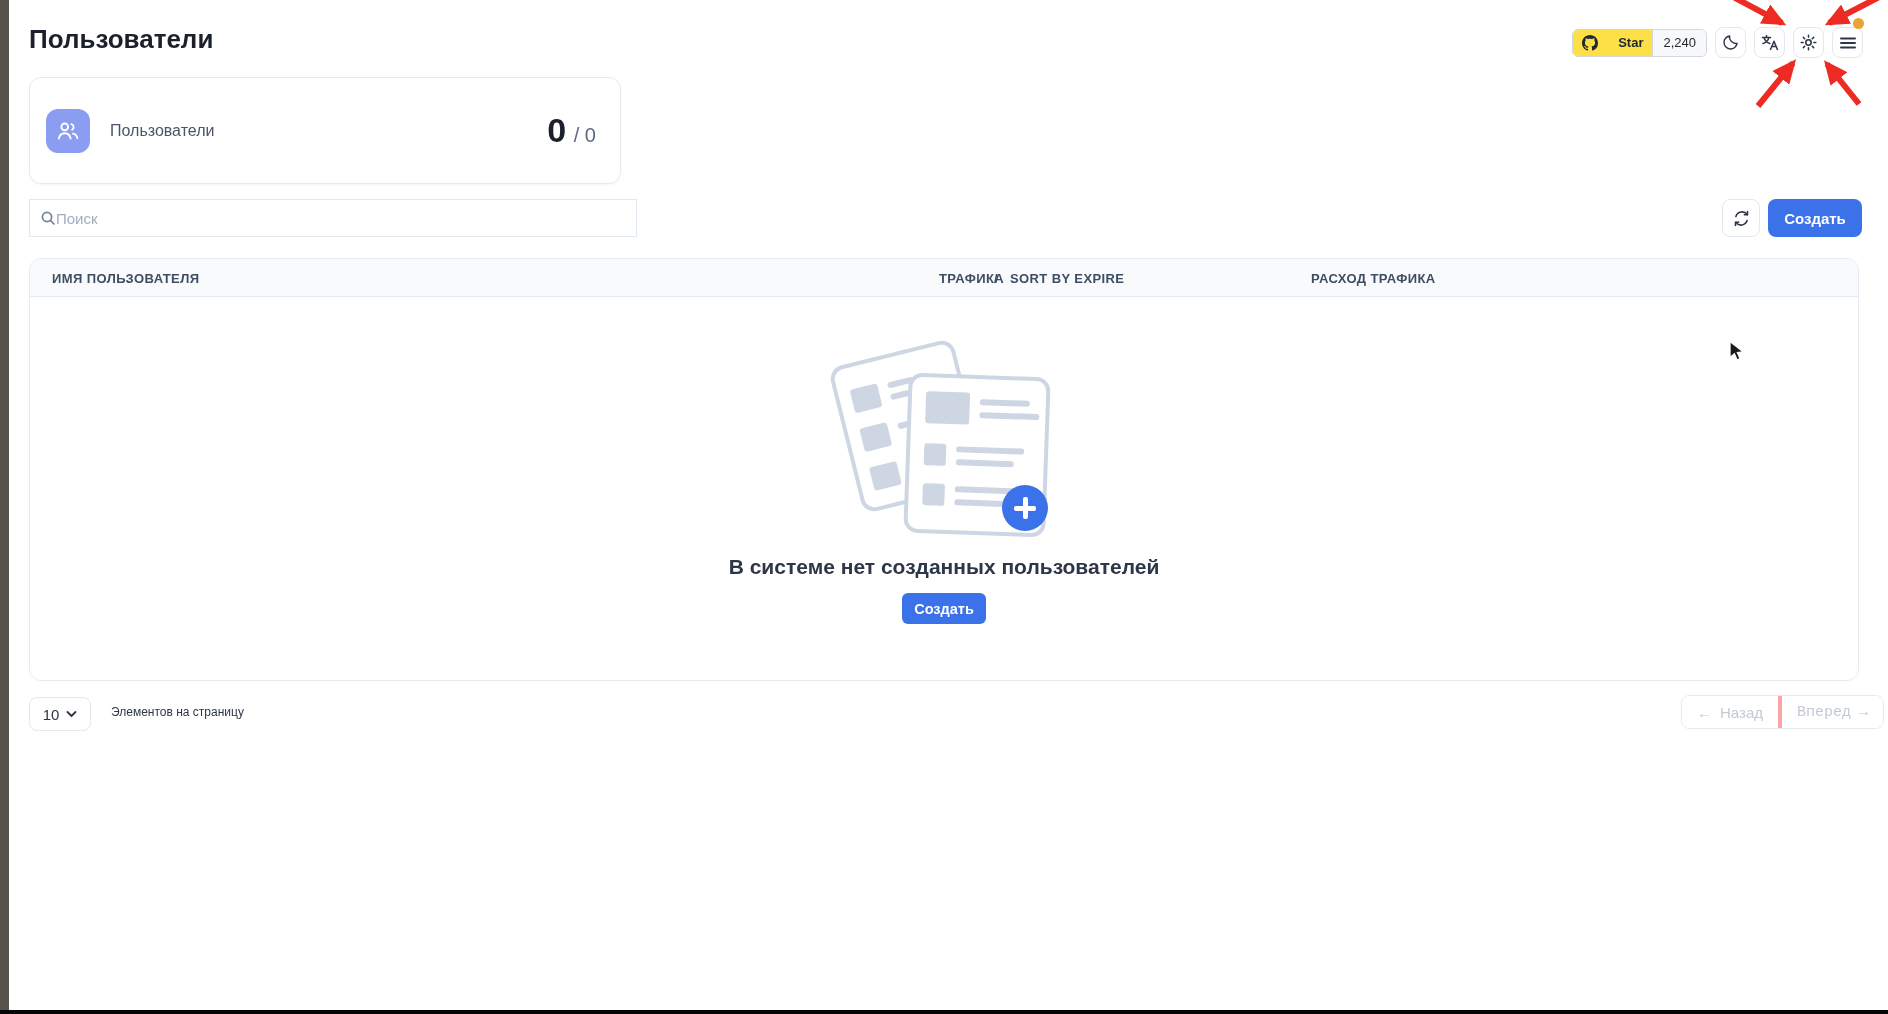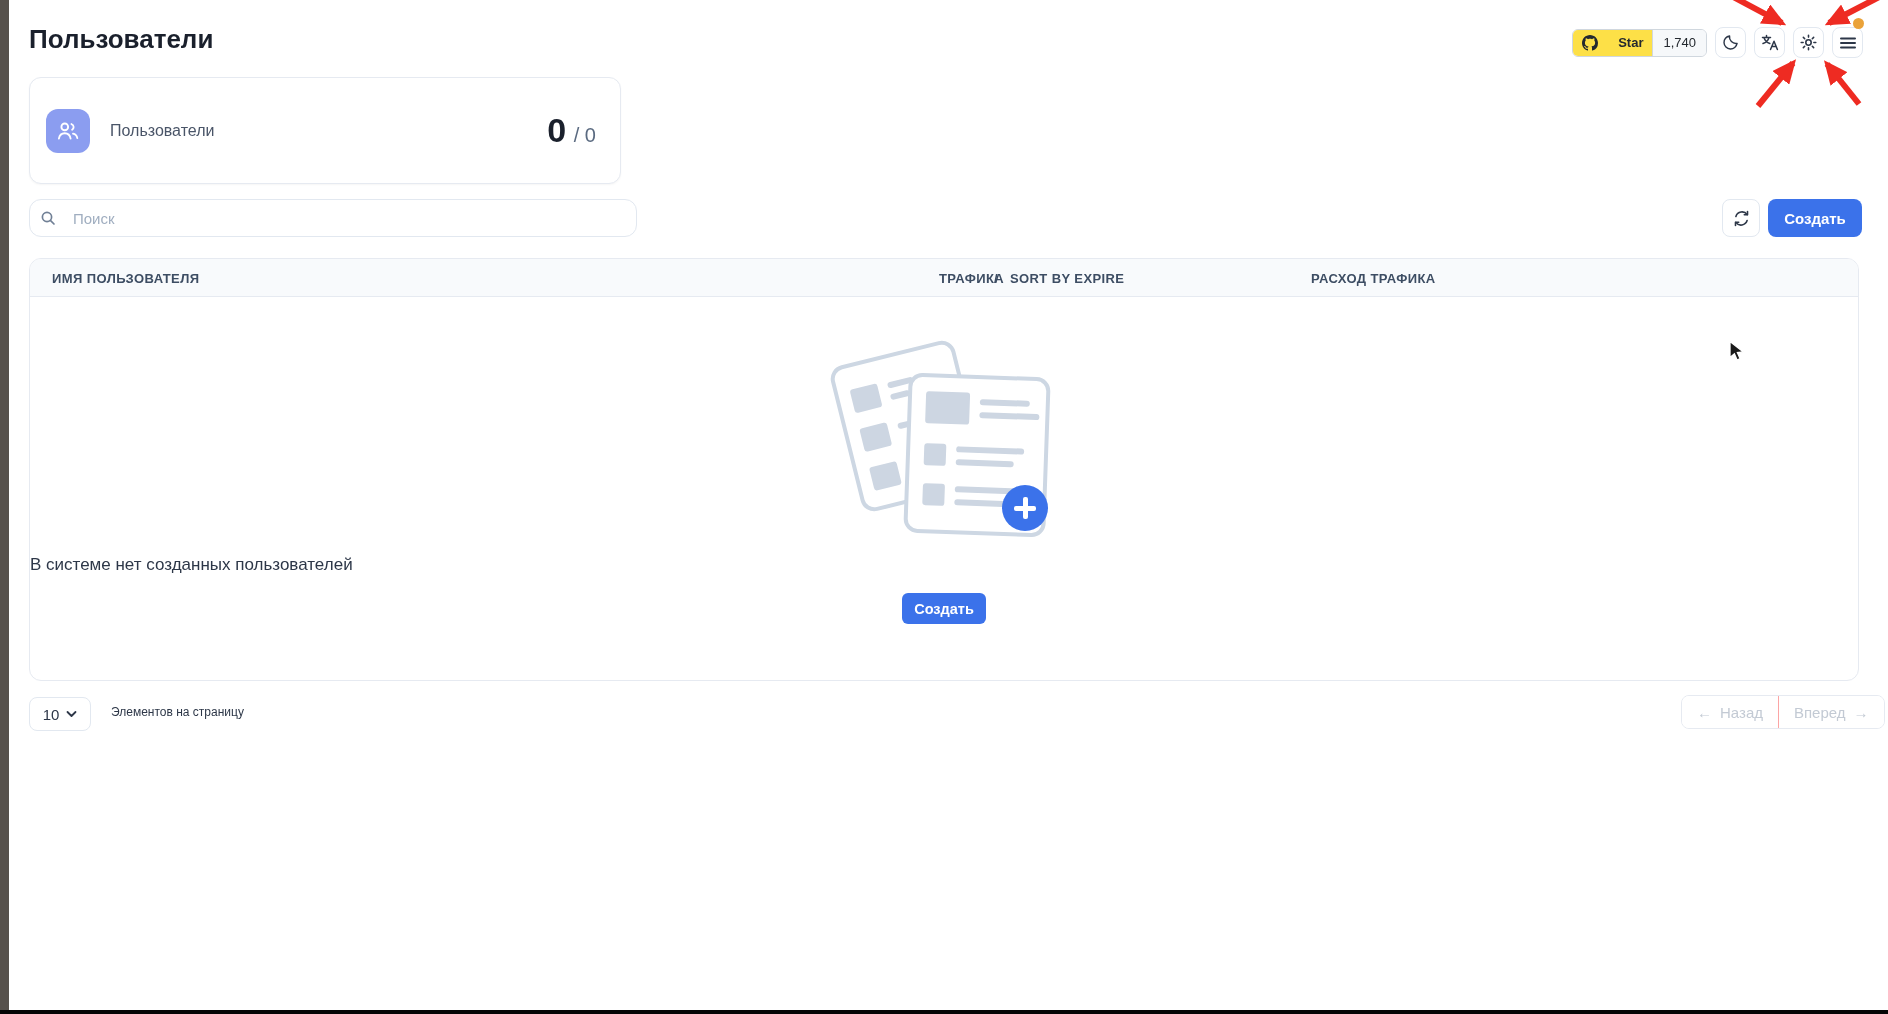--- a/index.html
+++ b/index.html
@@ -22,21 +22,21 @@
   
   .cards { position:absolute; left:29px; top:77px; width:1830px; display:grid; grid-template-columns:1fr 1fr 1fr; gap:27px; }
   .card { height:107px; background:#fff; border:1px solid #e6eaf1; border-radius:12px; box-shadow:0 1px 2px rgba(0,0,0,.04); display:flex; align-items:center; padding:0 24px 0 16px; }
   .card-icon { width:44px; height:44px; border-radius:12px; background:#8b9df0; display:flex; align-items:center; justify-content:center; flex:none; }
   .card-label { margin-left:20px; font-size:16px; font-weight:500; color:#4a5568; }
   .card-value-wrap { margin-left:auto; display:flex; align-items:baseline; gap:8px; }
   .card-value { font-size:34px; font-weight:700; color:#1a202c; letter-spacing:-.5px; }
   .card-suffix { font-size:20px; font-weight:500; color:#5a6a80; }
 
   
-  .search-box { position:absolute; left:29px; top:199px; width:608px; height:38px; border:1px solid #e2e8f0; border-radius:12px; background:#fff; display:flex; align-items:center; padding:0 10px; gap:17px; }
+  .search-box { position:absolute; left:29px; top:199px; width:608px; height:38px; border:1px solid #e2e8f0; border-radius:0; background:#fff; display:flex; align-items:center; padding:0 10px; gap:0; }
   .search-box input { border:none; outline:none; flex:1; font-size:15px; color:#2d3748; font-family:inherit; background:transparent; }
   .search-box input::placeholder { color:#a0aec0; }
   .refresh-btn { position:absolute; left:1722px; top:199px; width:38px; height:38px; border:1px solid #e2e8f0; border-radius:8px; background:#fff; display:flex; align-items:center; justify-content:center; color:#2d3748; }
   .create-btn { position:absolute; left:1768px; top:199px; width:94px; height:38px; border:none; border-radius:8px; background:#3b72ea; color:#fff; font-size:15px; font-weight:700; font-family:inherit; }
 
   
   .table { position:absolute; left:29px; top:258px; width:1830px; height:423px; border:1px solid #e6eaf1; border-radius:12px; background:#fff; overflow:hidden; }
   .thead { position:relative; height:38px; background:#f8fafc; border-bottom:1px solid #e6eaf1; }
   .th { position:absolute; top:12px; font-size:13px; font-weight:700; color:#3d4d63; letter-spacing:.4px; white-space:nowrap; }
   .th-username { left:22px; }
@@ -47,29 +47,29 @@
   .doc-card { position:absolute; background:#fff; border:4px solid #cdd7e3; border-radius:14px; }
   .doc-back { left:0; top:2px; width:128px; height:150px; transform:rotate(-14deg); }
   .doc-front { left:62px; top:26px; width:142px; height:160px; transform:rotate(2deg); }
   .blk { background:#cdd6e2; border-radius:3px; position:absolute; }
   .ln { background:#cdd6e2; border-radius:3px; position:absolute; height:6px; }
   .plus-badge { position:absolute; left:158px; top:136px; width:46px; height:46px; border-radius:50%; background:#3b72ea; }
   .plus-badge::before, .plus-badge::after { content:""; position:absolute; background:#fff; border-radius:2px; }
   .plus-badge::before { left:12px; top:20.5px; width:22px; height:5px; }
   .plus-badge::after { left:20.5px; top:12px; width:5px; height:22px; }
 
-  .empty-msg { position:absolute; left:0; top:296px; width:100%; font-size:17px; font-weight:400; color:#2d3748; }
+  .empty-msg { position:absolute; left:0; top:296px; width:100%; text-align:center; font-size:21px; font-weight:700; color:#2d3748; }
   .empty-create { position:absolute; left:50%; top:334px; transform:translateX(-50%); width:84px; height:31px; border:none; border-radius:6px; background:#3b72ea; color:#fff; font-size:14.5px; font-weight:700; font-family:inherit; }
 
   
   .pagesize-select { position:absolute; left:29px; top:697px; width:62px; height:34px; border:1px solid #e2e8f0; border-radius:8px; background:#fff; display:flex; align-items:center; justify-content:center; gap:7px; font-size:15px; color:#2d3748; }
   .pagesize-label { position:absolute; left:111px; top:705px; font-size:12px; color:#2d3748; }
   .pager { position:absolute; left:1681px; top:695px; height:34px; display:flex; border:1px solid #e6eaf1; border-radius:8px; background:#fff; overflow:hidden; }
   .pager-btn { display:flex; align-items:center; justify-content:center; gap:8px; padding:0 15px; font-size:15px; font-weight:500; color:#c3cad4; background:#fff; border:none; font-family:inherit; }
-  .pager-btn + .pager-btn { border-left:1px solid #fca5a5; }
+  .pager-btn + .pager-btn { border-left:4px solid #fca5a5;font-family:Liberation Mono, monospace; }
 
   
   .footer { position:absolute; left:0; top:982px; width:100%; text-align:center; font-size:14px; color:#4a5568; }
   .footer a { color:#4a90e2; text-decoration:none; }
   .heart { color:#e53e3e; font-size:15px; }
 
   .annotations { position:absolute; left:1688px; top:0; width:200px; height:112px; pointer-events:none; z-index:40; }
   .cursor { position:absolute; left:1728px; top:340px; z-index:60; }
 </style>
 </head>
@@ -82,21 +82,21 @@
   <h1 class="page-title">Пользователи</h1>
 
   <div class="header-actions">
     <div class="gh-group">
       <span class="gh-star">
         <svg width="16" height="16" viewBox="0 0 16 16">
             <path fill="#24292f" d="M8 0C3.58 0 0 3.58 0 8c0 3.54 2.29 6.53 5.47 7.59.4.07.55-.17.55-.38 0-.19-.01-.82-.01-1.49-2.01.37-2.53-.49-2.69-.94-.09-.23-.48-.94-.82-1.13-.28-.15-.68-.52-.01-.53.63-.01 1.08.58 1.23.82.72 1.21 1.87.87 2.33.66.07-.52.28-.87.51-1.07-1.78-.2-3.64-.89-3.64-3.95 0-.87.31-1.59.82-2.15-.08-.2-.36-1.02.08-2.12 0 0 .67-.21 2.2.82.64-.18 1.32-.27 2-.27s1.36.09 2 .27c1.53-1.04 2.2-.82 2.2-.82.44 1.1.16 1.92.08 2.12.51.56.82 1.27.82 2.15 0 3.07-1.87 3.75-3.65 3.95.29.25.54.73.54 1.48 0 1.07-.01 1.93-.01 2.2 0 .21.15.46.55.38A8.01 8.01 0 0 0 16 8c0-4.42-3.58-8-8-8z"></path>
           </svg>
         <span>Star</span>
       </span>
-      <span class="gh-count">1,740</span>
+      <span class="gh-count">2,240</span>
     </div>
     <button class="icon-btn">
       <svg width="19" height="19" viewBox="0 0 24 24" fill="none" stroke="#2d3748" stroke-width="1.8" stroke-linejoin="round">
           <path d="M20.3 13.2A8.3 8.3 0 0 1 10.8 3.7a8.3 8.3 0 1 0 9.5 9.5z"></path>
         </svg>
     </button>
     <button class="icon-btn">
       <svg width="19" height="19" viewBox="0 0 19 19" fill="none" stroke="#2d3748" stroke-width="1.5" stroke-linecap="round" stroke-linejoin="round">
           <path d="M2.5 4.5h8M6.5 2.5v2M9 4.5c-.9 3-3.2 5.2-6 6M4 4.8c.9 2.8 3.1 4.9 5.8 5.7M10.5 16.5L14 8.2l3.4 8.3M11.8 13.6h4.4"></path>
         </svg>

